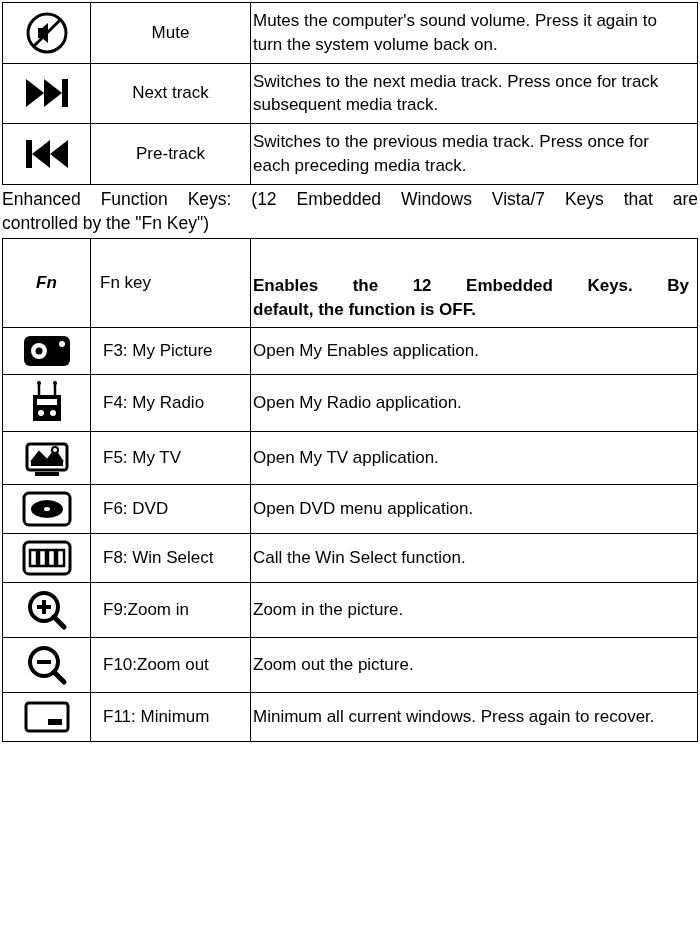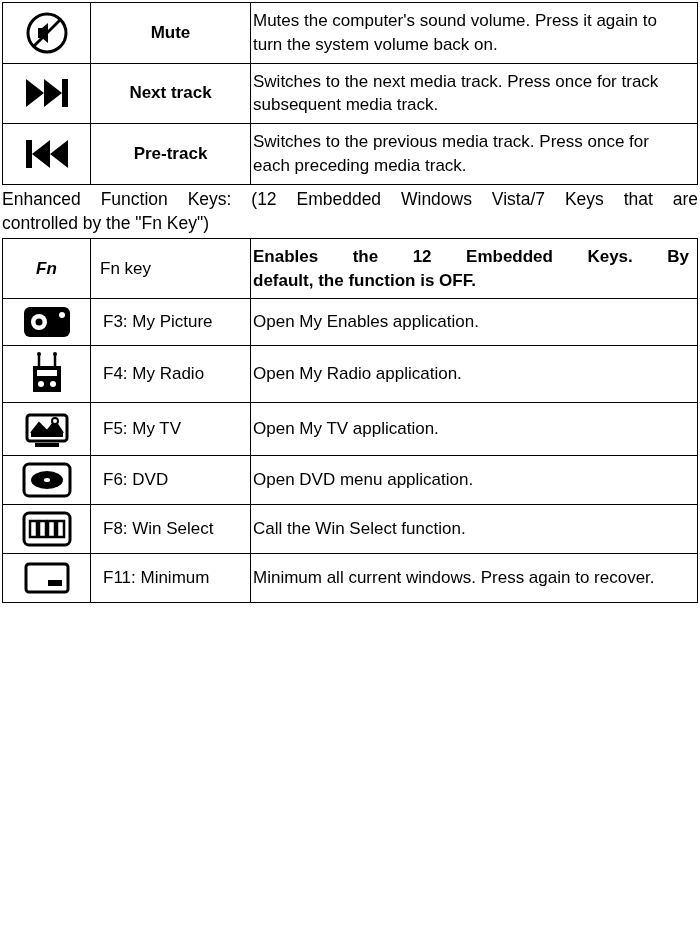--- a/index.html
+++ b/index.html
@@ -16,40 +16,41 @@
   }
   td {
     border: 1px solid #000;
     padding: 6px 8px;
     vertical-align: middle;
     line-height: 1.4;
   }
   col.icon { width: 88px; }
   col.key  { width: 160px; }
   .icon-cell { text-align: center; }
-  .center { text-align: center; font-weight: bold; }
+  .center { text-align: center; }
   .key-col { padding-left: 12px; }
   .desc-col { padding-left: 2px; }
   .bold { font-weight: bold; }
   .italic { font-style: italic; }
   .caption {
     text-align: justify;
     text-align-last: justify;
     padding: 2px 0 0 0;
     font-size: 17.5px;
     line-height: 1.4;
   }
   .caption2 {
     padding: 0 0 2px 0;
     font-size: 17.5px;
     line-height: 1.4;
   }
   .fn-header-desc {
     text-align: justify;
     text-align-last: justify;
+    margin-top: 29px;
   }
   svg { display: block; margin: 0 auto; }
   sup { font-size: 0.65em; }
 </style>
 </head>
 <body>
 
 <table>
   <colgroup>
       <col class="icon">
@@ -178,21 +179,44 @@
         <rect x="8" y="10" width="7" height="16" fill="none" stroke="#000" stroke-width="2.5"></rect>
         <rect x="17" y="10" width="7" height="16" fill="none" stroke="#000" stroke-width="2.5"></rect>
         <rect x="26" y="10" width="7" height="16" fill="none" stroke="#000" stroke-width="2.5"></rect>
         <rect x="35" y="10" width="7" height="16" fill="none" stroke="#000" stroke-width="2.5"></rect>
       </svg>
     </td>
     <td class="key-col">F8: Win Select</td>
     <td class="desc-col">Call the Win Select function.</td>
   </tr>
 
-
+  <tr>
+    <td class="icon-cell">
+      <svg width="42" height="42" viewBox="0 0 42 42">
+        <circle cx="18" cy="18" r="14" fill="none" stroke="#000" stroke-width="4"></circle>
+        <line x1="11" y1="18" x2="25" y2="18" stroke="#000" stroke-width="4"></line>
+        <line x1="18" y1="11" x2="18" y2="25" stroke="#000" stroke-width="4"></line>
+        <line x1="28" y1="28" x2="38" y2="38" stroke="#000" stroke-width="5" stroke-linecap="round"></line>
+      </svg>
+    </td>
+    <td class="key-col">F9:Zoom in</td>
+    <td class="desc-col">Zoom in the picture.</td>
+  </tr>
+
+  <tr>
+    <td class="icon-cell">
+      <svg width="42" height="42" viewBox="0 0 42 42">
+        <circle cx="18" cy="18" r="14" fill="none" stroke="#000" stroke-width="4"></circle>
+        <line x1="11" y1="18" x2="25" y2="18" stroke="#000" stroke-width="4"></line>
+        <line x1="28" y1="28" x2="38" y2="38" stroke="#000" stroke-width="5" stroke-linecap="round"></line>
+      </svg>
+    </td>
+    <td class="key-col">F10:Zoom out</td>
+    <td class="desc-col">Zoom out the picture.</td>
+  </tr>
 
   <tr>
     <td class="icon-cell">
       <svg width="50" height="36" viewBox="0 0 50 36">
         <rect x="4" y="4" width="42" height="28" rx="3" fill="none" stroke="#000" stroke-width="3"></rect>
         <rect x="26" y="20" width="14" height="6" fill="#000"></rect>
       </svg>
     </td>
     <td class="key-col">F11: Minimum</td>
     <td class="desc-col">Minimum all current windows. Press again to recover.</td>

